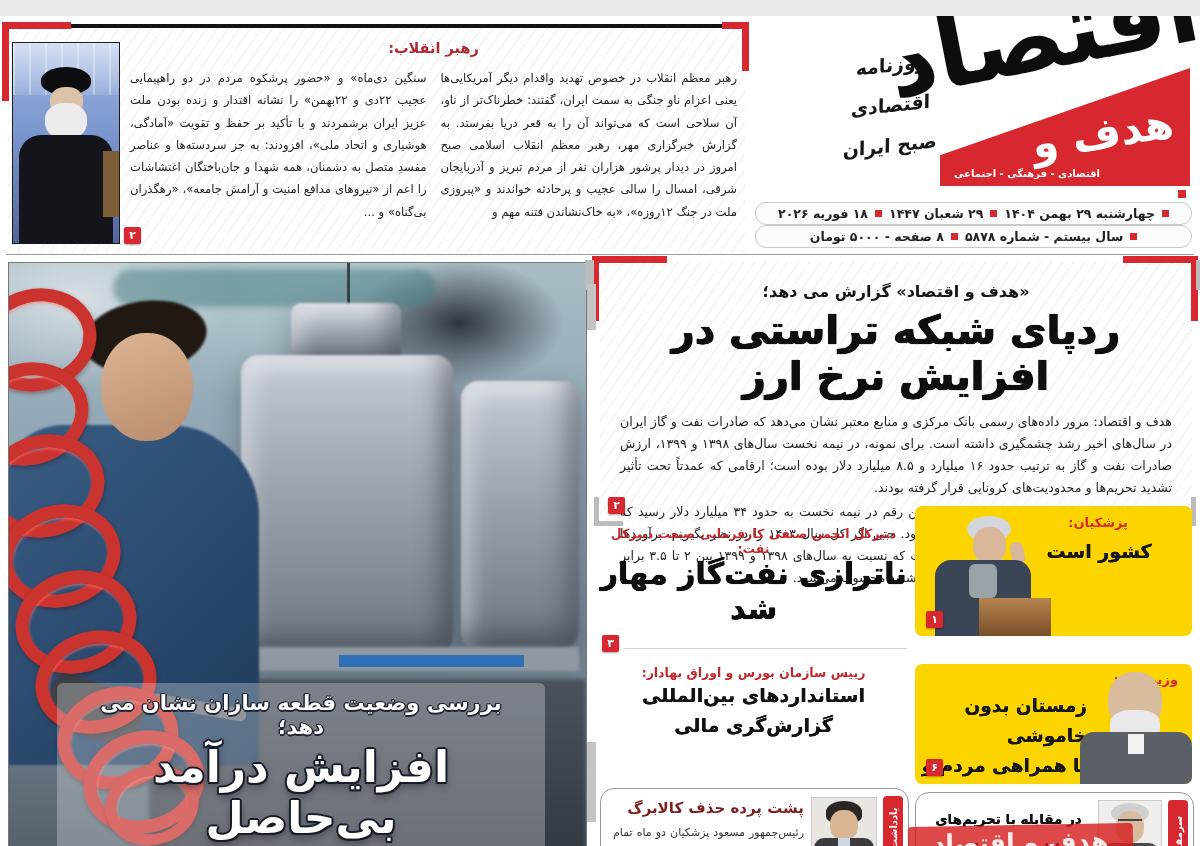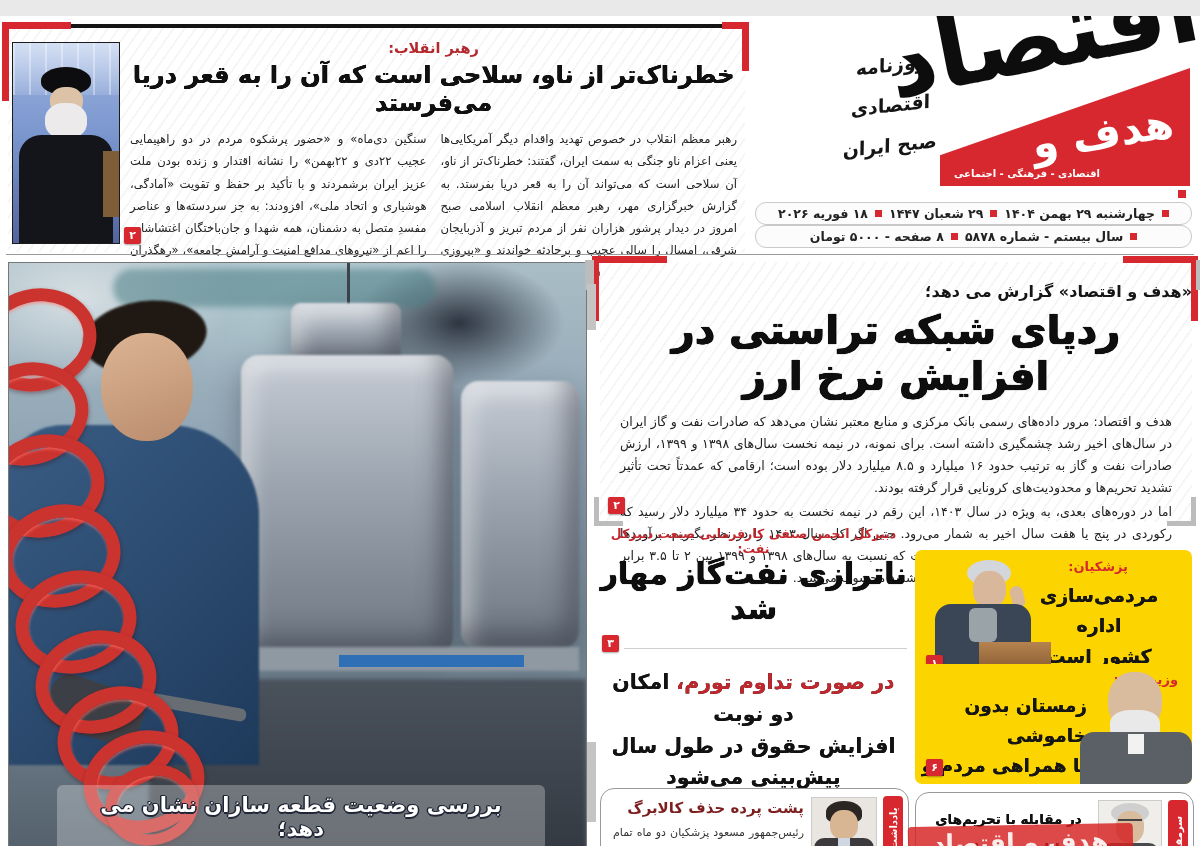--- a/index.html
+++ b/index.html
@@ -93,21 +93,21 @@
   
   .main-box{left:600px;top:246px;width:592px;height:260px;}
   .main-box .rc.tl{left:-8px;top:-6px;width:68px;height:58px;}
   .main-box .rc.tr{right:-6px;top:-6px;width:68px;height:58px;border-right:7px solid #d7282f;border-top:7px solid #d7282f;border-left:none;}
   .gl{position:absolute;width:24px;height:24px;}
   .gl.bl{left:-6px;bottom:-4px;border-left:5px solid #bcbcbc;border-bottom:5px solid #bcbcbc;}
   .gl.br{right:-4px;bottom:-4px;border-right:5px solid #bcbcbc;border-bottom:5px solid #bcbcbc;}
   .gs{position:absolute;background:#bcbcbc;}
   .gs.l{left:-15px;top:-2px;width:9px;height:30px;}
   .gs.r{right:-13px;top:-2px;width:9px;height:30px;}
-  .main-kicker{margin-top:20px;font-size:16px;font-weight:bold;color:#151515;}
+  .main-kicker{margin-top:20px;text-align:center;font-size:16px;font-weight:bold;color:#151515;}
   .main-headline{margin:6px 0 0;text-align:center;font-size:40px;font-weight:bold;color:#0e0e0e;letter-spacing:-1px;
     text-shadow:0 0 1px #000,.6px 0 0 #000,-.6px 0 0 #000;}
   .main-body{padding:12px 20px 0;font-size:12.6px;line-height:1.75;text-align:justify;color:#222;}
   .main-body p{margin:0 0 2px;}
   .main-badge{position:absolute;left:8px;bottom:8px;}
   
   .mid-col{left:600px;top:510px;width:307px;}
   .mid-kicker{text-align:center;color:#c1272d;font-weight:bold;font-size:12.5px;}
   .story-a .hl{margin-top:6px;text-align:center;font-size:30px;font-weight:bold;color:#0e0e0e;
     text-shadow:0 0 .8px #000,.5px 0 0 #000;}
@@ -126,21 +126,21 @@
   .note-photo{position:absolute;right:31px;top:8px;width:64px;height:72px;border:1px solid #ccc;overflow:hidden;background:#e9e6e1;}
   .np-hair{position:absolute;left:14px;top:3px;width:36px;height:22px;background:#2b2623;border-radius:50% 50% 30% 30%;}
   .np-face{position:absolute;left:18px;top:12px;width:28px;height:30px;background:#d8b694;border-radius:45%;}
   .np-suit{position:absolute;left:2px;top:40px;width:60px;height:34px;background:#3d3a3d;border-radius:10px 10px 0 0;}
   .np-shirt{position:absolute;left:26px;top:40px;width:12px;height:16px;background:#cfd8e2;}
   .note-title{position:absolute;right:104px;top:10px;left:12px;font-size:15px;font-weight:bold;color:#7d1f1f;text-align:right;}
   .note-body{position:absolute;right:104px;top:34px;left:12px;font-size:11px;line-height:1.8;color:#333;text-align:justify;}
   .note-badge{position:absolute;left:10px;top:66px;}
   
   .ybox{left:915px;width:277px;background:#fcd501;border-radius:7px;overflow:hidden;}
-  .ybox1{top:534px;height:130px;}
+  .ybox1{top:490px;height:130px;}
   .ybox2{top:648px;height:120px;}
   .yb-kicker{position:absolute;color:#d7282f;font-weight:bold;font-size:13px;}
   .yb1-kicker{right:64px;top:9px;}
   .yb1-lines{position:absolute;right:14px;top:30px;width:158px;text-align:center;font-size:19px;font-weight:bold;
     color:#161616;line-height:1.6;text-shadow:0 0 .5px #000;}
   .pez-photo{position:absolute;left:4px;bottom:0;width:128px;height:122px;}
   .pz-hair{position:absolute;left:48px;top:2px;width:44px;height:26px;background:#d3d6da;border-radius:50%;}
   .pz-face{position:absolute;left:54px;top:13px;width:33px;height:37px;background:#d9b79a;border-radius:45%;}
   .pz-hand{position:absolute;left:92px;top:28px;width:13px;height:22px;background:#d9b79a;border-radius:6px;transform:rotate(-14deg);}
   .pz-jacket{position:absolute;left:16px;top:46px;width:96px;height:76px;background:#3a4556;border-radius:16px 16px 0 0;}
@@ -183,21 +183,20 @@
     <div class="abs leader-photo">
       <div class="lp-tiles"></div>
       <div class="lp-turban"></div>
       <div class="lp-face"></div>
       <div class="lp-beard"></div>
       <div class="lp-robe"></div>
       <div class="lp-chair"></div>
     </div>
     <div class="abs leader-content">
       <div class="leader-kicker">رهبر انقلاب:</div>
-      <h1 class="leader-headline">خطرناک‌تر از ناو، سلاحی است که آن را به قعر دریا می‌فرستد</h1>
       <div class="leader-body">
         <div class="bcol">سنگین دی‌ماه» و «حضور پرشکوه مردم در دو راهپیمایی عجیب ۲۲دی و ۲۲بهمن» را نشانه اقتدار و زنده بودن ملت عزیز ایران برشمردند و با تأکید بر حفظ و تقویت «آمادگی، هوشیاری و اتحاد ملی»، افزودند: به جز سردسته‌ها و عناصر مفسدِ متصل به دشمنان، همه شهدا و جان‌باختگان اغتشاشات را اعم از «نیروهای مدافع امنیت و آرامش جامعه»، «رهگذران بی‌گناه» و ...</div>
         <div class="bcol">رهبر معظم انقلاب در خصوص تهدید واقدام دیگر آمریکایی‌ها یعنی اعزام ناو جنگی به سمت ایران، گفتند: خطرناک‌تر از ناو، آن سلاحی است که می‌تواند آن را به قعر دریا بفرستد. به گزارش خبرگزاری مهر، رهبر معظم انقلاب اسلامی صبح امروز در دیدار پرشور هزاران نفر از مردم تبریز و آذربایجان شرقی، امسال را سالی عجیب و پرحادثه خواندند و «پیروزی ملت در جنگ ۱۲روزه»، «به خاک‌نشاندن فتنه مهم و</div>
       </div>
     </div>
     <div class="pbadge leader-badge">۲</div>
   </section>
 
   <header class="abs masthead">
     <div class="tagline">
@@ -248,20 +247,21 @@
     <div class="coil c2"></div>
     <div class="coil c3"></div>
     <div class="coil c4"></div>
     <div class="coil c5"></div>
     <div class="coil c6"></div>
     <div class="coil c7"></div>
     <div class="coil c8"></div>
     <div class="coil c9"></div>
     <div class="photo-overlay">
       <div class="photo-kicker">بررسی وضعیت قطعه سازان نشان می دهد؛</div>
+      <h2 class="photo-headline" style="margin:0">افزایش درآمد بی‌حاصل</h2>
     </div>
   </section>
 
   <section class="abs main-box hatch">
     <div class="rc tl"></div>
     <div class="rc tr"></div>
     <div class="gs l"></div>
     <div class="gs r"></div>
     <div class="gl bl"></div>
     <div class="gl br"></div>
@@ -276,30 +276,20 @@
 
   <section class="abs mid-col">
     <article class="story-a">
       <div class="mid-kicker">دبیرکل انجمن صنفی کارفرمایی صنعت دبیرکل نفت:</div>
       <h2 class="hl" style="margin:0">ناترازی نفت‌گاز مهار شد</h2>
       <div class="badge-row">
         <div class="pbadge">۳</div>
         <div class="bline"></div>
       </div>
     </article>
-    <article class="story-b">
-      <div class="l">
-        <span class="red">در صورت تداوم تورم،</span><span> امکان دو نوبت</span>
-      </div>
-      <div class="l">افزایش حقوق در طول سال پیش‌بینی می‌شود</div>
-      <div class="badge-row">
-        <div class="pbadge">۲</div>
-        <div class="bline"></div>
-      </div>
-    </article>
     <article class="story-c">
       <div class="mid-kicker">رییس سازمان بورس و اوراق بهادار:</div>
       <div class="l">استانداردهای بین‌المللی گزارش‌گری مالی</div>
 
     </article>
   </section>
 
   <section class="abs note-box">
     <div class="side-tab">یادداشت</div>
     <div class="note-photo">
@@ -309,21 +299,20 @@
       <div class="np-shirt"></div>
     </div>
     <div class="note-title">پشت پرده حذف کالابرگ</div>
     <div class="note-body">رئیس‌جمهور مسعود پزشکیان دو ماه تمام حنجره‌اش را پاره می‌کند که بگوید بیش از ده میلیارد دلار...</div>
     <div class="pbadge note-badge"></div>
   </section>
 
   <section class="abs ybox ybox1">
     <div class="yb-kicker yb1-kicker">پزشکیان:</div>
     <div class="yb1-lines">
-      <div>مردمی‌سازی اداره</div>
       <div>کشور است</div>
     </div>
     <div class="pez-photo">
       <div class="pz-hair"></div>
       <div class="pz-face"></div>
       <div class="pz-hand"></div>
       <div class="pz-jacket"></div>
       <div class="pz-vest"></div>
       <div class="pz-podium"></div>
     </div>

